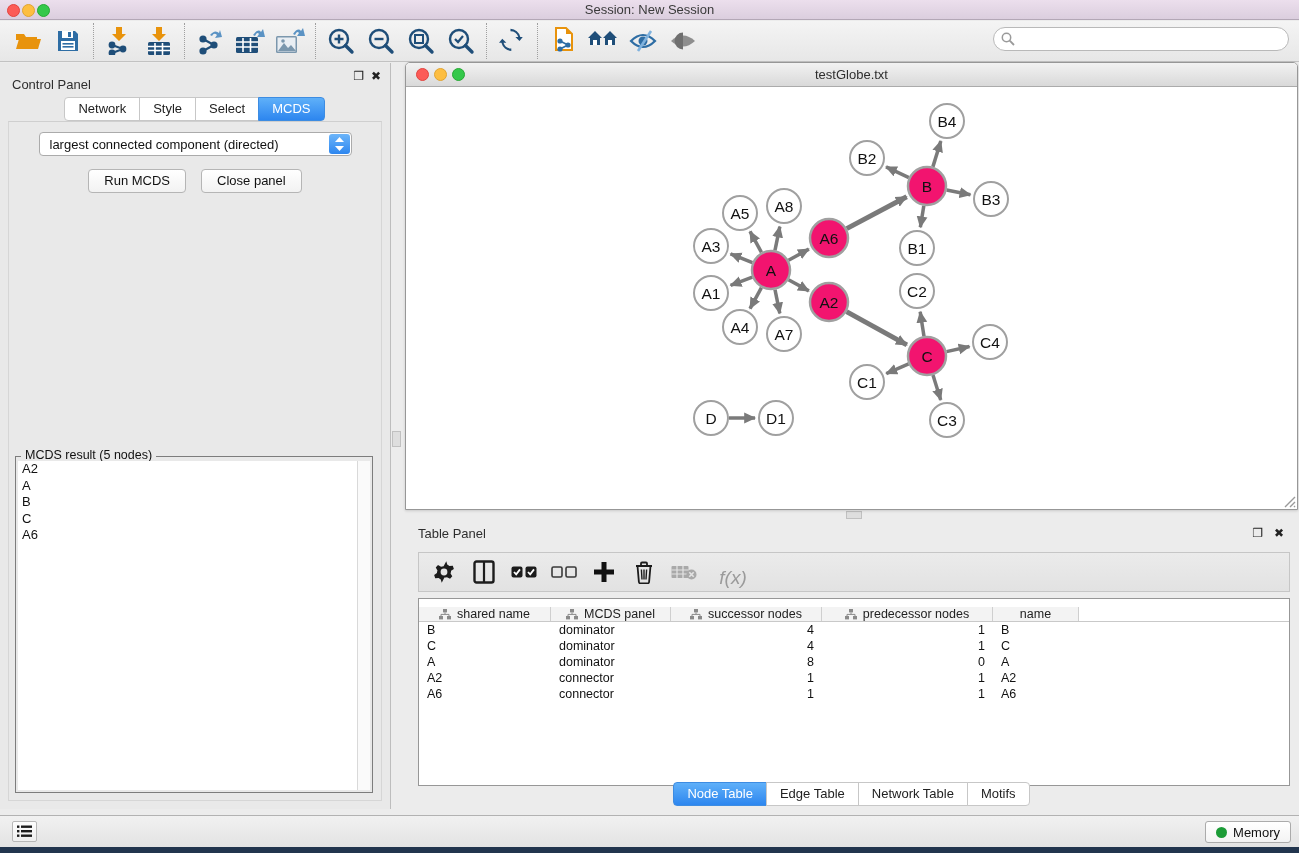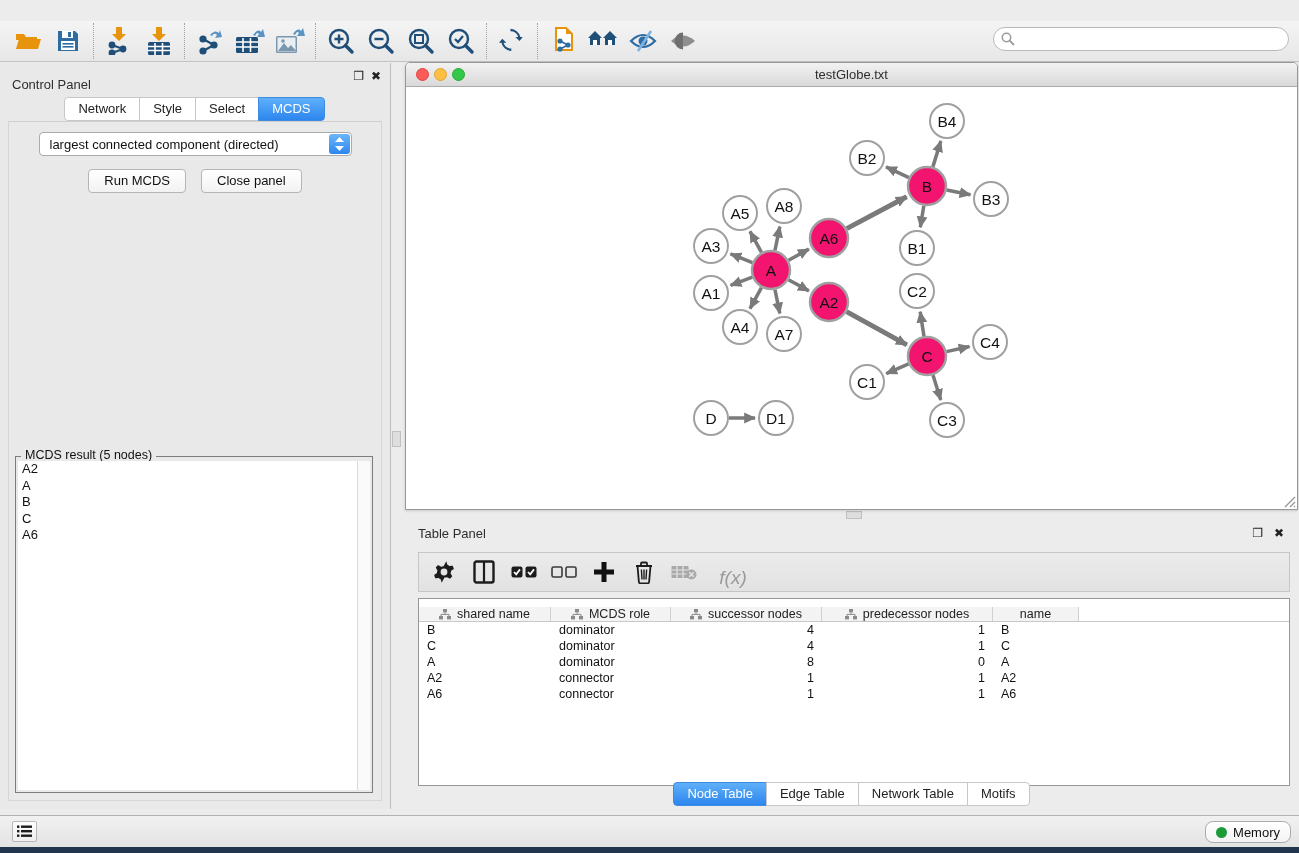--- a/index.html
+++ b/index.html
@@ -100,29 +100,35 @@
   .tp-tabs { position:absolute; left:0; right:0; bottom:3px; display:flex; justify-content:center; }
   .panel-head2 { position:relative; height:26px; }
 
   
   .status-bar { position:absolute; left:0; top:815px; right:0; height:32px;
     background:linear-gradient(#f1f1f1,#e3e3e3); border-top:1px solid #b2b2b2; }
   .list-btn { position:absolute; left:12px; top:5px; width:25px; height:21px;
     background:linear-gradient(#fdfdfd,#efefef); border:1px solid #b7b7b7; border-radius:2px;
     display:flex; align-items:center; justify-content:center; }
   .memory-btn { position:absolute; right:8px; top:5px; height:22px;
-    background:linear-gradient(#ffffff,#f3f3f3); border:1px solid #ababab; border-radius:8px;
+    background:linear-gradient(#ffffff,#f3f3f3); border:1px solid #ababab; border-radius:3px;
     display:flex; align-items:center; gap:6px; padding:0 10px; font-size:13px; color:#111; }
   .memory-dot { width:11px; height:11px; border-radius:50%; background:#1c9c37; }
 </style>
 </head>
 <body>
 
 <div class="app">
 
+  <div class="titlebar">
+    <span class="tl red" style="left:7px"></span>
+    <span class="tl yellow" style="left:22px"></span>
+    <span class="tl green" style="left:37px"></span>
+    <div class="title">Session: New Session</div>
+  </div>
 
   <div class="toolbar">
     <div class="tool-btn">
       <svg width="28" height="24" viewBox="0 0 28 24">
           <path d="M2 5 h8 l2 3 h11 v3 h-21 z" fill="#e8930c"></path>
           <path d="M2 20 L5 10 h22 l-3 10 z" fill="#e8930c"></path>
         </svg>
     </div>
     <div class="tool-btn">
       <svg width="24" height="24" viewBox="0 0 24 24">
@@ -503,21 +509,21 @@
           </div>
           <div class="tp-hcell" style="width: 120px;">
             <svg width="12" height="11" viewBox="0 0 12 11">
               <g fill="#8a8a8a">
                 <rect x="4" y="0" width="4" height="3.4"></rect>
                 <rect x="0" y="7" width="4" height="3.4"></rect>
                 <rect x="8" y="7" width="4" height="3.4"></rect>
               </g>
               <path d="M6 3.4 v2 M2 7 v-1.6 h8 V7" stroke="#8a8a8a" fill="none" stroke-width="1"></path>
             </svg>
-            <span>MCDS role</span>
+            <span>MCDS panel</span>
           </div>
           <div class="tp-hcell" style="width: 151px;">
             <svg width="12" height="11" viewBox="0 0 12 11">
               <g fill="#8a8a8a">
                 <rect x="4" y="0" width="4" height="3.4"></rect>
                 <rect x="0" y="7" width="4" height="3.4"></rect>
                 <rect x="8" y="7" width="4" height="3.4"></rect>
               </g>
               <path d="M6 3.4 v2 M2 7 v-1.6 h8 V7" stroke="#8a8a8a" fill="none" stroke-width="1"></path>
             </svg>

